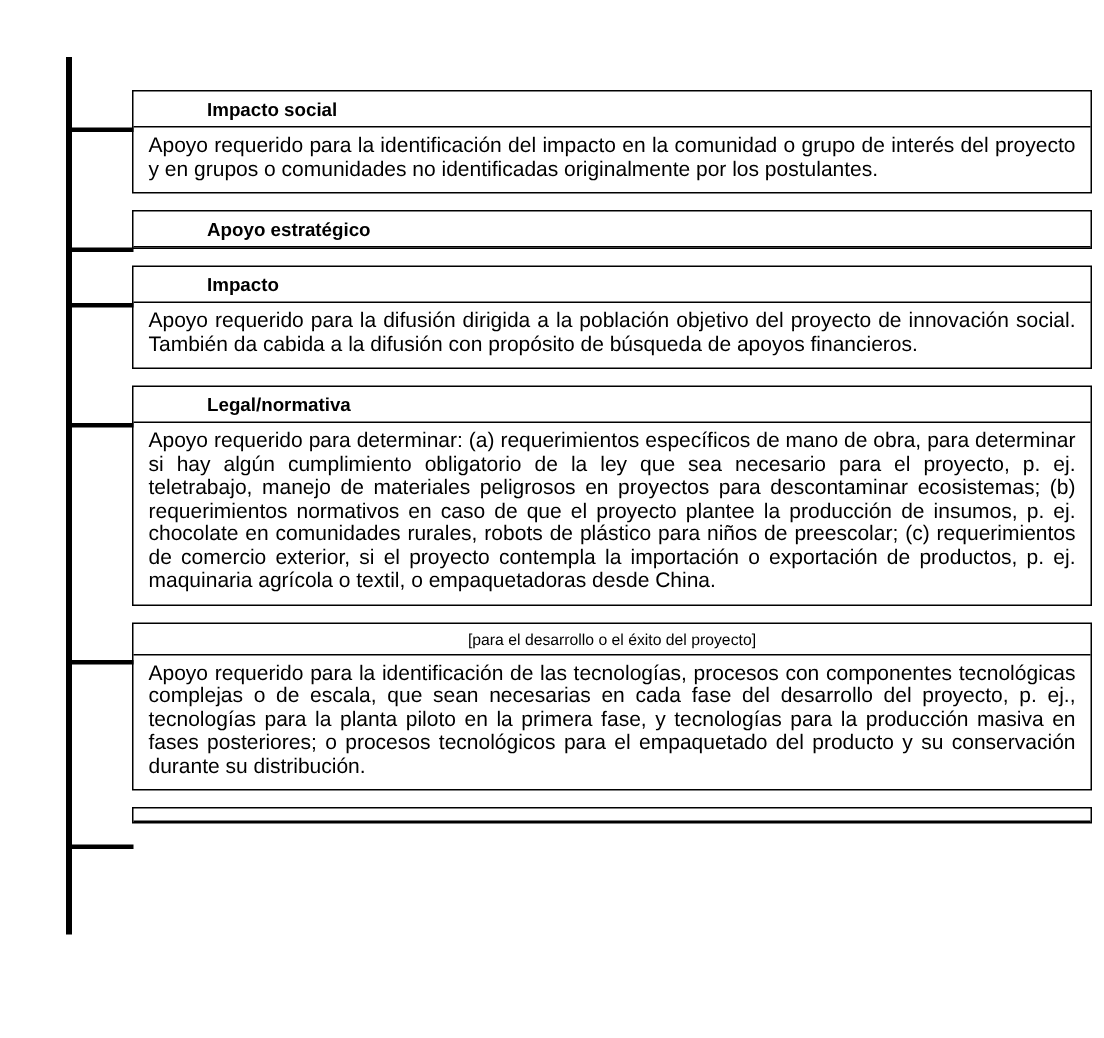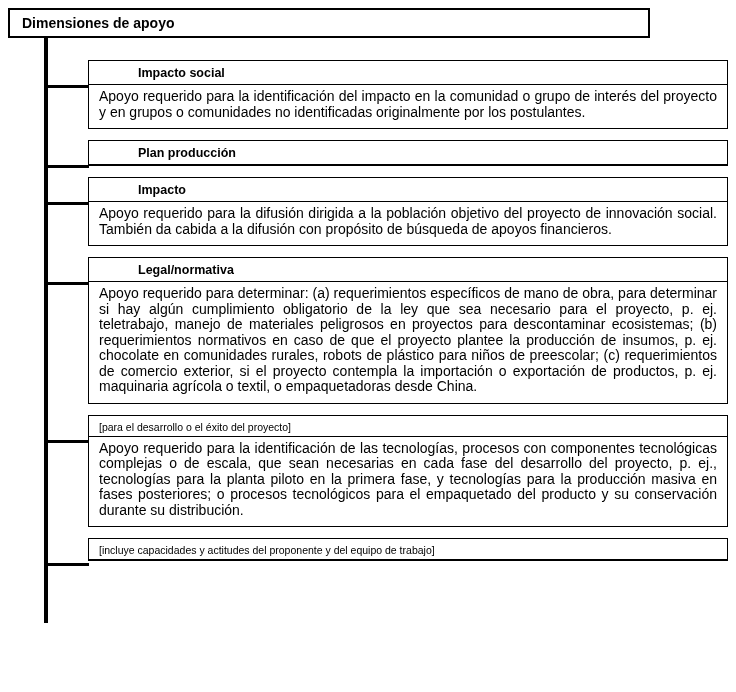--- a/index.html
+++ b/index.html
@@ -66,53 +66,51 @@
   }
   .sec-title {
     font-size: 12.5px;
     font-weight: bold;
     line-height: 15px;
     padding-left: 39px;
   }
   .sec-subtitle {
     font-size: 10.5px;
     line-height: 12px;
+    text-align: center;
   }
   .sec-body {
     padding: 4px 10px 8px 10px;
     font-size: 14px;
     line-height: 15.5px;
     text-align: justify;
   }
 </style>
 </head>
 <body>
 
 <div class="canvas">
 
-  <div class="title-box">
-    <span>Dimensiones de apoyo</span>
-  </div>
 
   <div class="trunk"></div>
 
   <div class="sections">
 
     <div class="section">
       <div class="stub"></div>
       <div class="sec-header">
         <div class="sec-title">Impacto social</div>
       </div>
       <div class="sec-body">Apoyo requerido para la identificación del impacto en la comunidad o grupo de interés del proyecto y en grupos o comunidades no identificadas originalmente por los postulantes.</div>
     </div>
 
     <div class="section">
       <div class="stub"></div>
       <div class="sec-header">
-        <div class="sec-title">Plan producción</div>
+        <div class="sec-title">Apoyo estratégico</div>
       </div>
     </div>
 
     <div class="section">
       <div class="stub"></div>
       <div class="sec-header">
         <div class="sec-title">Impacto</div>
       </div>
       <div class="sec-body">Apoyo requerido para la difusión dirigida a la población objetivo del proyecto de innovación social. También da cabida a la difusión con propósito de búsqueda de apoyos financieros.</div>
     </div>
@@ -129,18 +127,17 @@
       <div class="stub"></div>
       <div class="sec-header">
         <div class="sec-subtitle">[para el desarrollo o el éxito del proyecto]</div>
       </div>
       <div class="sec-body">Apoyo requerido para la identificación de las tecnologías, procesos con componentes tecnológicas complejas o de escala, que sean necesarias en cada fase del desarrollo del proyecto, p. ej., tecnologías para la planta piloto en la primera fase, y tecnologías para la producción masiva en fases posteriores; o procesos tecnológicos para el empaquetado del producto y su conservación durante su distribución.</div>
     </div>
 
     <div class="section">
       <div class="stub"></div>
       <div class="sec-header">
-        <div class="sec-subtitle">[incluye capacidades y actitudes del proponente y del equipo de trabajo]</div>
       </div>
     </div>
 
   </div>
 </div>
 
 </body></html>

